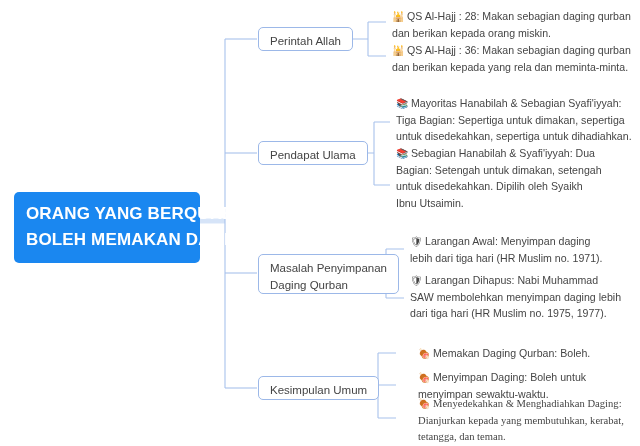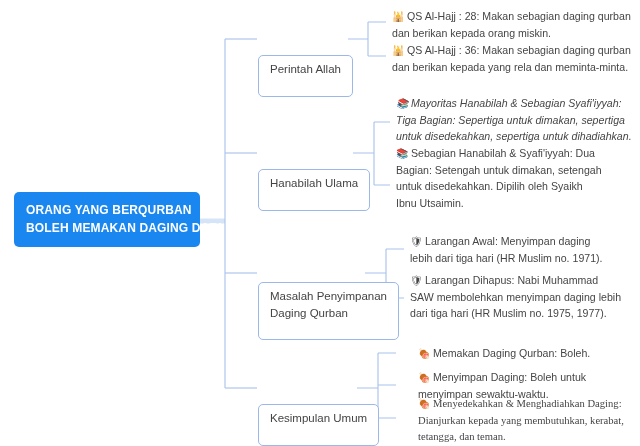--- a/index.html
+++ b/index.html
@@ -33,40 +33,39 @@
   .root-node {
     position: absolute;
     left: 14px;
     top: 192px;
     width: 186px;
     box-sizing: border-box;
     background: #1a87f0;
     color: #ffffff;
     border-radius: 5px;
     padding: 9px 10px 10px 12px;
-    font-size: 12px;
+    font-size: 17px;
     font-weight: bold;
     line-height: 1.52;
     letter-spacing: 0.15px;
   }
   .root-line { display: block; white-space: nowrap; }
 
   
   .branch-node {
     position: absolute;
     box-sizing: border-box;
     background: #ffffff;
     border: 1px solid #9cb8e8;
     border-radius: 5px;
     color: #444444;
     font-size: 11.5px;
     line-height: 1.45;
-    padding: 5px 11px 18px 11px;
+    padding: 5px 11px 0 11px;
     white-space: nowrap;
-    margin-top: 28px;
   }
   .branch-line { display: block; }
 
   
   .leaf {
     position: absolute;
     box-sizing: border-box;
     font-size: 10.6px;
     line-height: 1.56;
     color: #454545;
@@ -120,24 +119,24 @@
     <span class="leaf-icon">🕌</span><span class="leaf-text">QS Al-Hajj : 28: Makan sebagian daging qurban</span>
     <span class="leaf-text">dan berikan kepada orang miskin.</span>
   </div>
 
   <div class="leaf" style="left:392px; top:42px; width:250px;">
     <span class="leaf-icon">🕌</span><span class="leaf-text">QS Al-Hajj : 36: Makan sebagian daging qurban</span>
     <span class="leaf-text">dan berikan kepada yang rela dan meminta-minta.</span>
   </div>
 
   <div class="branch-node" style="left:258px; top:141px;">
-    <span class="branch-line">Hanabilah Ulama</span>
+    <span class="branch-line">Pendapat Ulama</span>
   </div>
 
-  <div class="leaf" style="left:396px; top:95px; width:244px;font-style:italic;">
+  <div class="leaf" style="left:396px; top:95px; width:244px;">
     <span class="leaf-icon">📚</span><span class="leaf-text">Mayoritas Hanabilah &amp; Sebagian Syafi'iyyah:</span>
     <span class="leaf-text">Tiga Bagian: Sepertiga untuk dimakan, sepertiga</span>
     <span class="leaf-text">untuk disedekahkan, sepertiga untuk dihadiahkan.</span>
   </div>
 
   <div class="leaf" style="left:396px; top:145px; width:206px;">
     <span class="leaf-icon">📚</span><span class="leaf-text">Sebagian Hanabilah &amp; Syafi'iyyah:</span>
     <span class="leaf-text">Dua Bagian: Setengah untuk dimakan,</span>
     <span class="leaf-text">setengah untuk disedekahkan. Dipilih oleh</span>
     <span class="leaf-text">Syaikh Ibnu Utsaimin.</span>

